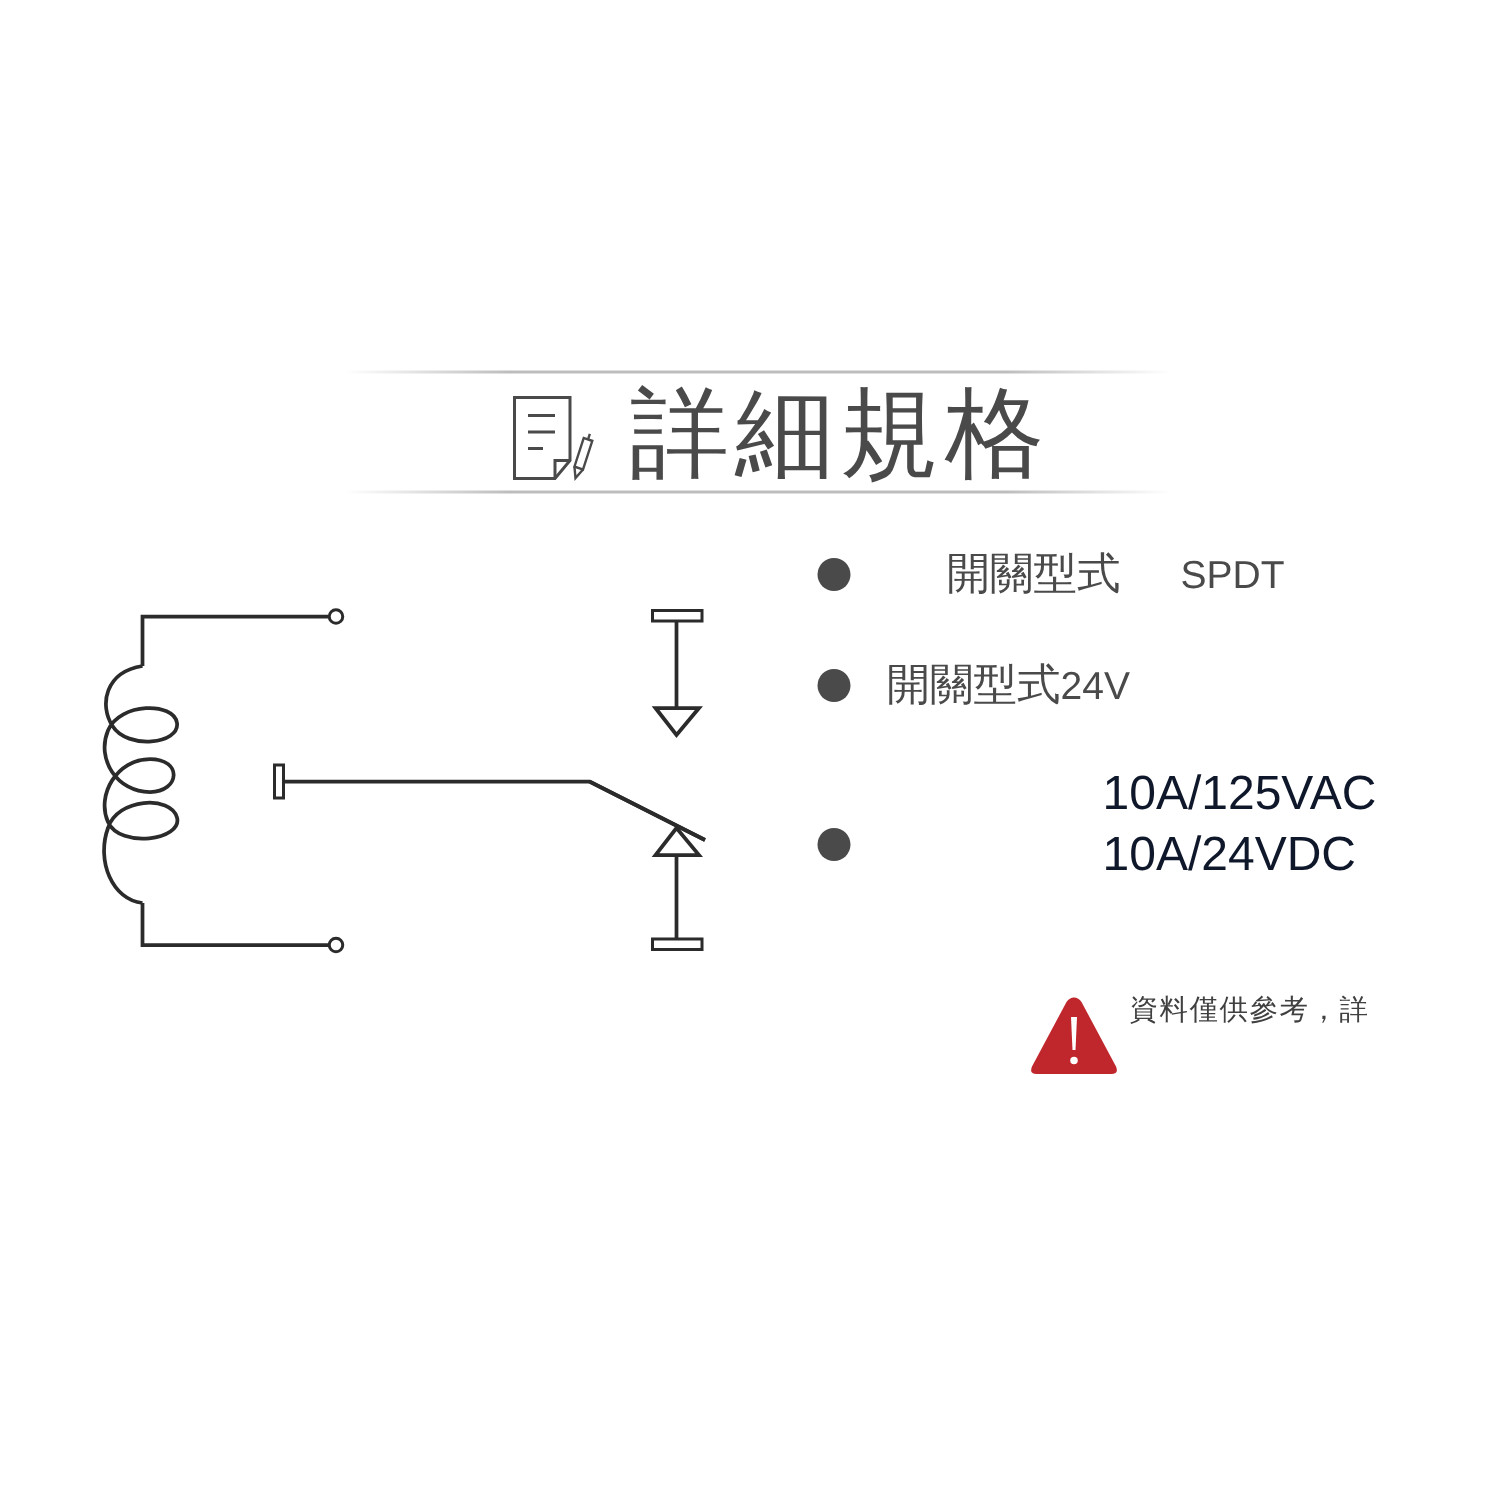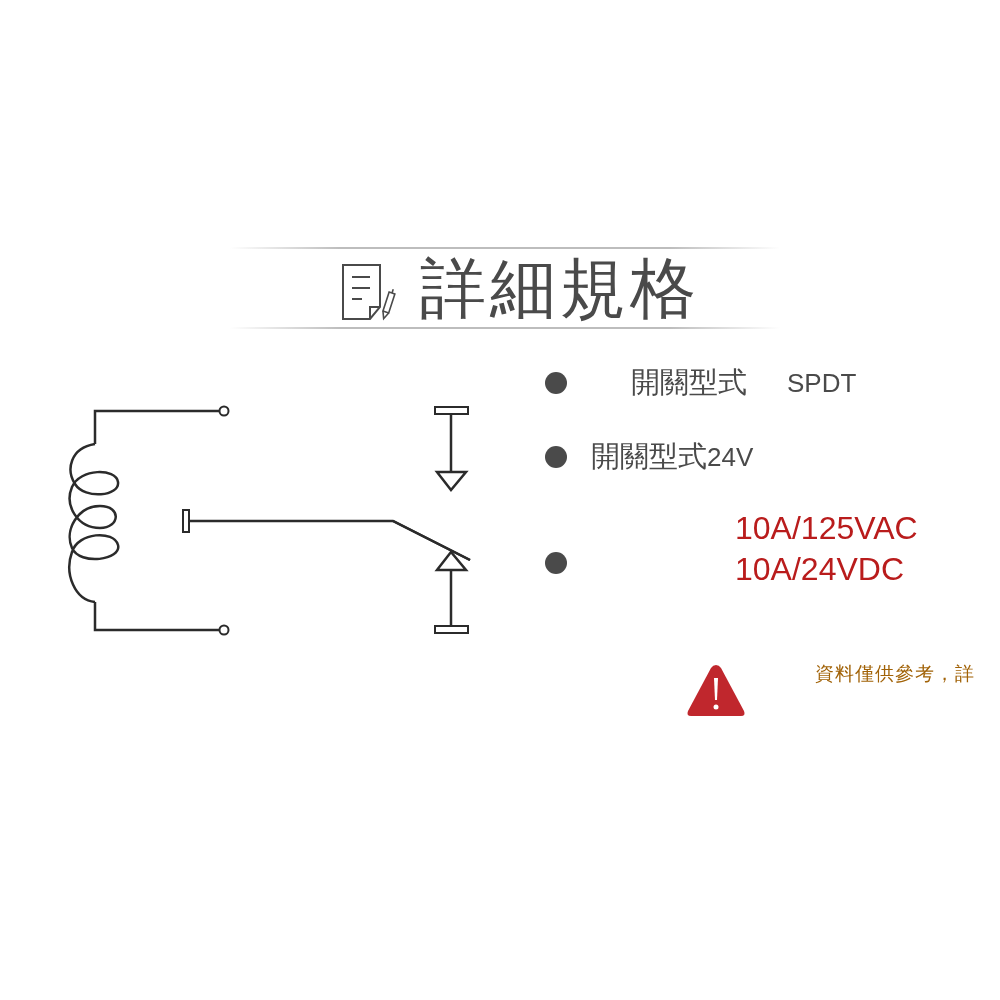--- a/index.html
+++ b/index.html
@@ -22,29 +22,29 @@
       color: #4a4a4a; letter-spacing: 4px; font-weight: normal;
     }
     .diagram { position: absolute; left: 0; top: 0; width: 1000px; height: 1000px; pointer-events: none; }
     .spec { position: absolute; left: 545px; display: flex; align-items: center; }
     .bullet {
       width: 22px; height: 22px; border-radius: 50%; background: #4a4a4a; margin-right: 24px; flex: 0 0 auto;
     }
     .spec-text { font-size: 26px; color: #4a4a4a; white-space: nowrap; font-family: "Liberation Sans", "DejaVu Sans", sans-serif; }
     .spec-label { font-family: "DejaVu Sans", sans-serif; font-size: 29px; }
     .load-values {
-      position: absolute; left: 735px; top: 508px; font-size: 32px; line-height: 41px; color: #b91c1c;
+      position: absolute; left: 735px; top: 508px; font-size: 32px; line-height: 41px; color: #0f172a;
       font-family: "Liberation Sans", "DejaVu Sans", sans-serif;
     }
     .load-values div { white-space: nowrap; }
     .warning { position: absolute; left: 685px; top: 660px; width: 300px; height: 60px; }
     .warning-icon { position: absolute; left: 0; top: 2px; width: 62px; height: 56px; }
     .warning-text {
       position: absolute; left: 68px; top: 0; width: 222px; font-size: 19px; line-height: 27px;
-      color: #a16207; text-align: right; letter-spacing: 1px;
+      color: #404040; text-align: left; letter-spacing: 1px;
     }
   </style>
 </head>
 <body>
 
 <div class="header">
   <div class="header-line top"></div>
   <svg class="header-icon" viewBox="0 0 60 60">
     <path d="M3 2 H40 V44 L30 56 H3 Z" fill="none" stroke="#4a4a4a" stroke-width="2"></path>
     <path d="M40 44 H30 V56" fill="none" stroke="#4a4a4a" stroke-width="2"></path>

